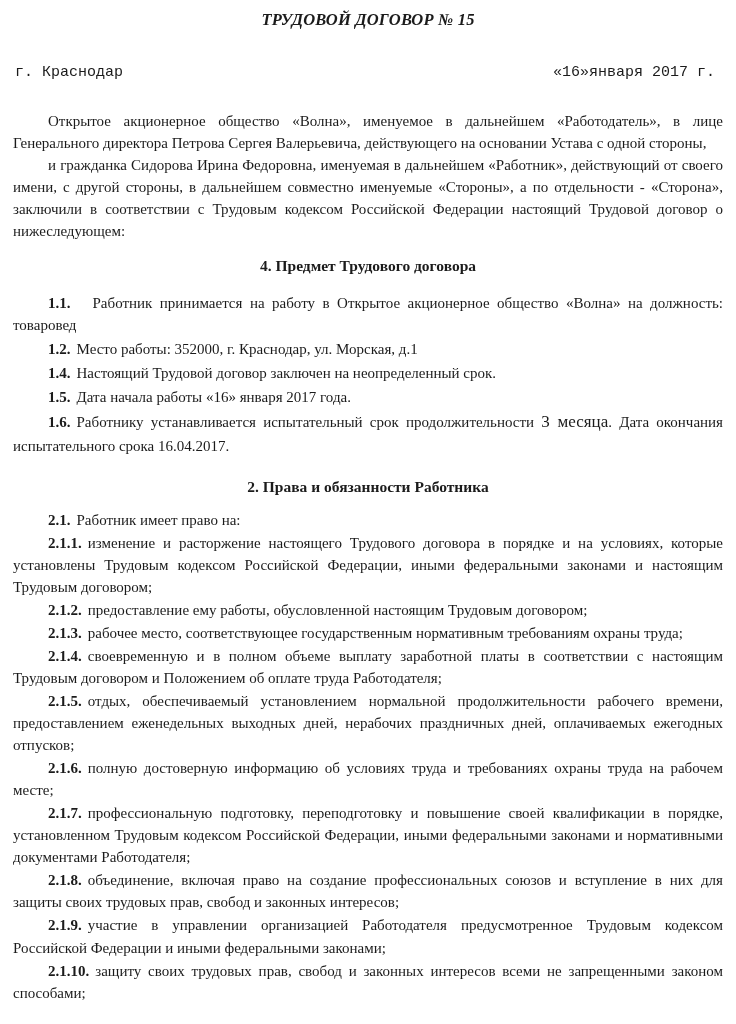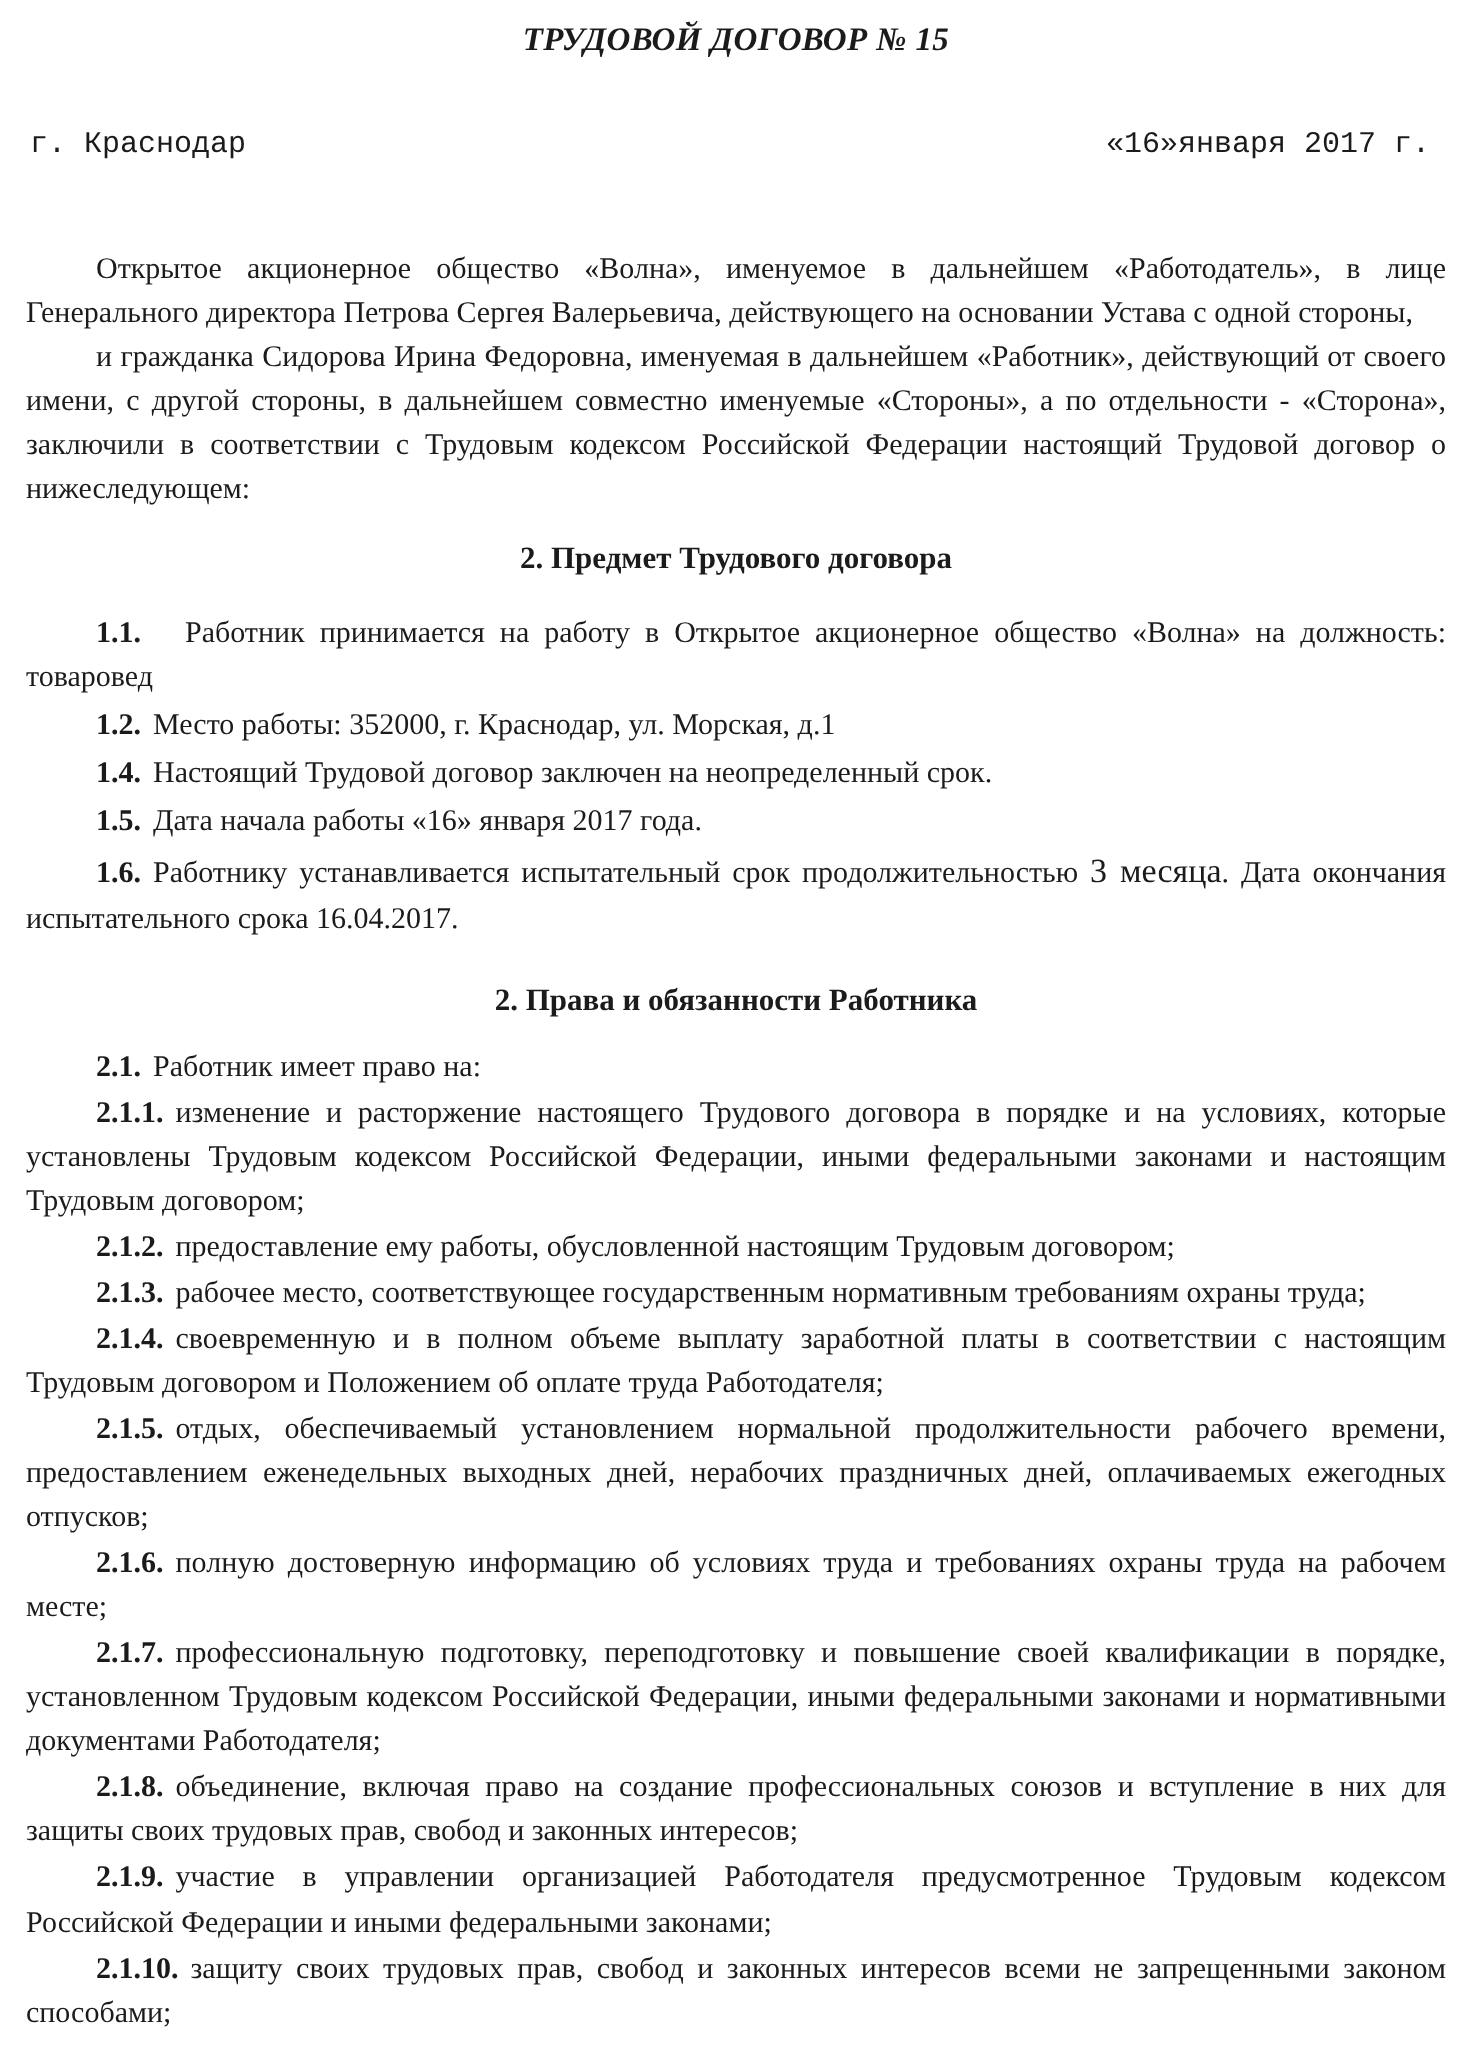--- a/index.html
+++ b/index.html
@@ -40,21 +40,21 @@
     justify-content: space-between;
     align-items: baseline;
     margin-top: 34px;
     font-size: 15px;
     padding: 0 8px 0 2px;
     font-family: Liberation Mono, monospace;
   }
   .meta-city { white-space: nowrap; }
   .meta-date { white-space: nowrap; }
 
-  .intro-block { margin-top: 43px; }
+  .intro-block { margin-top: 29px; }
 
   p.para {
     margin: 0;
     font-size: 15px;
     line-height: 1.47;
     text-align: justify;
     text-indent: 35px;
     text-justify: inter-word;
   }
 
@@ -98,37 +98,37 @@
   <div class="meta-row">
     <span class="meta-city">г. Краснодар</span>
     <span class="meta-date">«16»января 2017 г.</span>
   </div>
 
   <div class="intro-block">
     <p class="para">Открытое акционерное общество «Волна», именуемое в дальнейшем «Работодатель», в лице Генерального директора Петрова Сергея Валерьевича, действующего на основании Устава с одной стороны,</p>
     <p class="para">и гражданка Сидорова Ирина Федоровна, именуемая в дальнейшем «Работник», действующий от своего имени, с другой стороны, в дальнейшем совместно именуемые «Стороны», а по отдельности - «Сторона», заключили в соответствии с Трудовым кодексом Российской Федерации настоящий Трудовой договор о нижеследующем:</p>
   </div>
 
-  <h2 class="section-heading">2. Предмет Трудового договора</h2>
+  <h2 class="section-heading">4. Предмет Трудового договора</h2>
 
   <div class="clause-list sec1">
     <p class="clause">
       <span class="cl-num">1.1.</span><span class="cl-gap wide"></span><span>Работник принимается на работу в Открытое акционерное общество «Волна» на должность: товаровед</span>
     </p>
     <p class="clause">
       <span class="cl-num">1.2.</span><span class="cl-gap"></span><span>Место работы: 352000, г. Краснодар, ул. Морская, д.1</span>
     </p>
     <p class="clause">
       <span class="cl-num">1.4.</span><span class="cl-gap"></span><span>Настоящий Трудовой договор заключен на неопределенный срок.</span>
     </p>
     <p class="clause">
       <span class="cl-num">1.5.</span><span class="cl-gap"></span><span>Дата начала работы «16» января 2017 года.</span>
     </p>
     <p class="clause">
-      <span class="cl-num">1.6.</span><span class="cl-gap"></span><span>Работнику устанавливается испытательный срок продолжительностью </span><span class="emph-size">3 месяца</span><span>. Дата окончания испытательного срока 16.04.2017.</span>
+      <span class="cl-num">1.6.</span><span class="cl-gap"></span><span>Работнику устанавливается испытательный срок продолжительности </span><span class="emph-size">3 месяца</span><span>. Дата окончания испытательного срока 16.04.2017.</span>
     </p>
   </div>
 
   <h2 class="section-heading sec2">2. Права и обязанности Работника</h2>
 
   <div class="clause-list tight sec2">
     <p class="clause">
       <span class="cl-num regular">2.1.</span><span class="cl-gap"></span><span>Работник имеет право на:</span>
     </p>
     <p class="clause">

